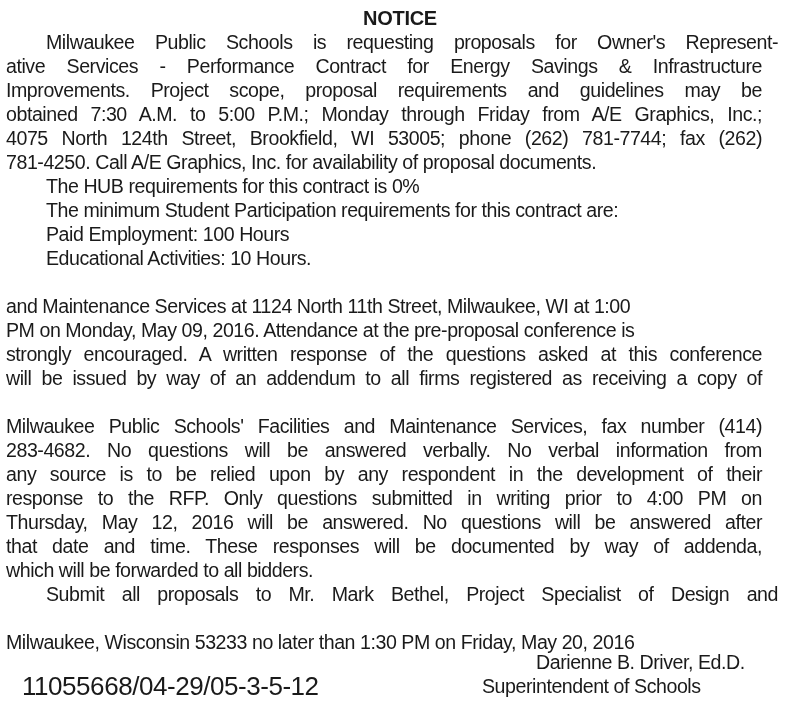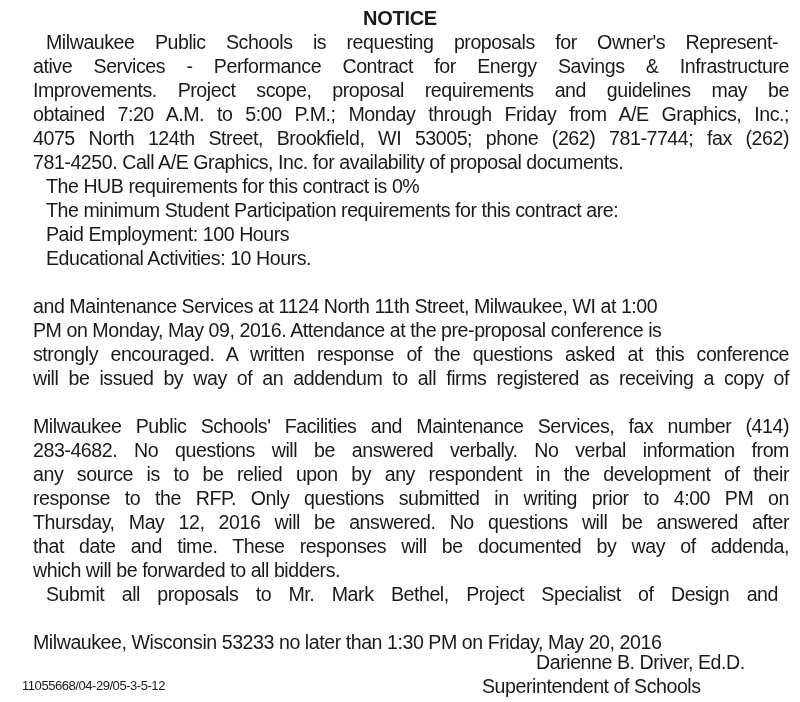--- a/index.html
+++ b/index.html
@@ -1,38 +1,38 @@
 <!DOCTYPE html>
 <html><head>
 <meta charset="utf-8">
 <style>
   html, body { margin: 0; padding: 0; background: #ffffff; }
   body { width: 800px; height: 702px; overflow: hidden; position: relative;
          font-family: "Liberation Sans", sans-serif; color: #1a1a1a; }
   .page { position: absolute; left: 0; top: 0; width: 800px; height: 702px; padding-left: 41px; }
   .title { position: absolute; top: 6px; left: 0; width: 800px; text-align: center;
            font-weight: bold; font-size: 20px; line-height: 24px; letter-spacing: -0.3px; }
-  .line { position: absolute; left: 33px; width: 756px; font-size: 19.6px; line-height: 24px;
+  .line { position: absolute; left: 6px; width: 756px; font-size: 19.6px; line-height: 24px;
           white-space: nowrap; letter-spacing: -0.45px; }
   .j { text-align: justify; text-align-last: justify; white-space: normal; }
   .ind { left: 46px; width: 732px; }
   .sig-name { position: absolute; left: 536px; top: 650px; font-size: 19.6px; line-height: 24px; letter-spacing: -0.45px; white-space: nowrap; }
   .sig-title { position: absolute; left: 482px; top: 674px; font-size: 19.6px; line-height: 24px; letter-spacing: -0.45px; white-space: nowrap; text-align: center; }
-  .ref { position: absolute; left: 22px; top: 674px; font-size: 13px; line-height: 24px; letter-spacing: -0.45px; white-space: nowrap; }
+  .ref { position: absolute; left: 22px; top: 674px; font-size: 26px; line-height: 24px; letter-spacing: -0.45px; white-space: nowrap; }
 </style>
 </head>
 <body>
 
 <div class="page">
   <div class="title">NOTICE</div>
 
   <div class="line j ind" style="top:30px">Milwaukee Public Schools  is requesting proposals for  Owner's  Represent-</div>
   <div class="line j" style="top:54px">ative Services  - Performance Contract for Energy Savings  &amp; Infrastructure</div>
   <div class="line j" style="top:78px">Improvements.  Project scope, proposal requirements and guidelines may be</div>
-  <div class="line j" style="top:102px">obtained 7:20 A.M. to 5:00 P.M.; Monday through Friday from A/E Graphics, Inc.;</div>
+  <div class="line j" style="top:102px">obtained 7:30 A.M. to 5:00 P.M.; Monday through Friday from A/E Graphics, Inc.;</div>
   <div class="line j" style="top:126px">4075 North 124th Street, Brookfield, WI 53005; phone (262) 781-7744; fax (262)</div>
   <div class="line" style="top:150px">781-4250.  Call A/E Graphics, Inc. for availability of proposal documents.</div>
   <div class="line ind" style="top:174px">The HUB requirements  for this contract  is 0%</div>
   <div class="line ind" style="top:198px">The minimum  Student  Participation requirements for this contract  are:</div>
   <div class="line ind" style="top:222px">Paid Employment:  100 Hours</div>
   <div class="line ind" style="top:246px">Educational Activities:  10 Hours.</div>
   <div class="line" style="top:294px">and Maintenance Services at 1124 North 11th Street, Milwaukee,  WI at 1:00</div>
   <div class="line" style="top:318px">PM on Monday, May 09, 2016.  Attendance at the pre-proposal conference is</div>
   <div class="line j" style="top:342px">strongly encouraged. A written response of the questions asked at this conference</div>
   <div class="line j" style="top:366px">will be issued by way of an addendum to all firms registered as receiving a  copy  of</div>

